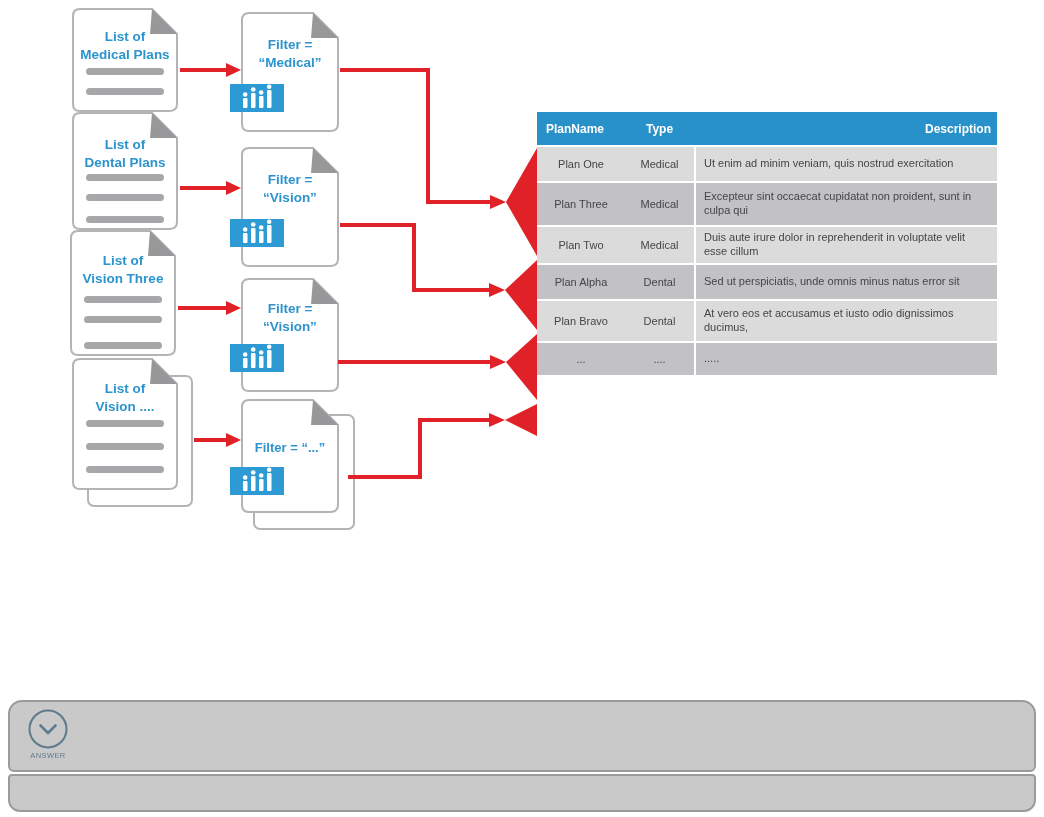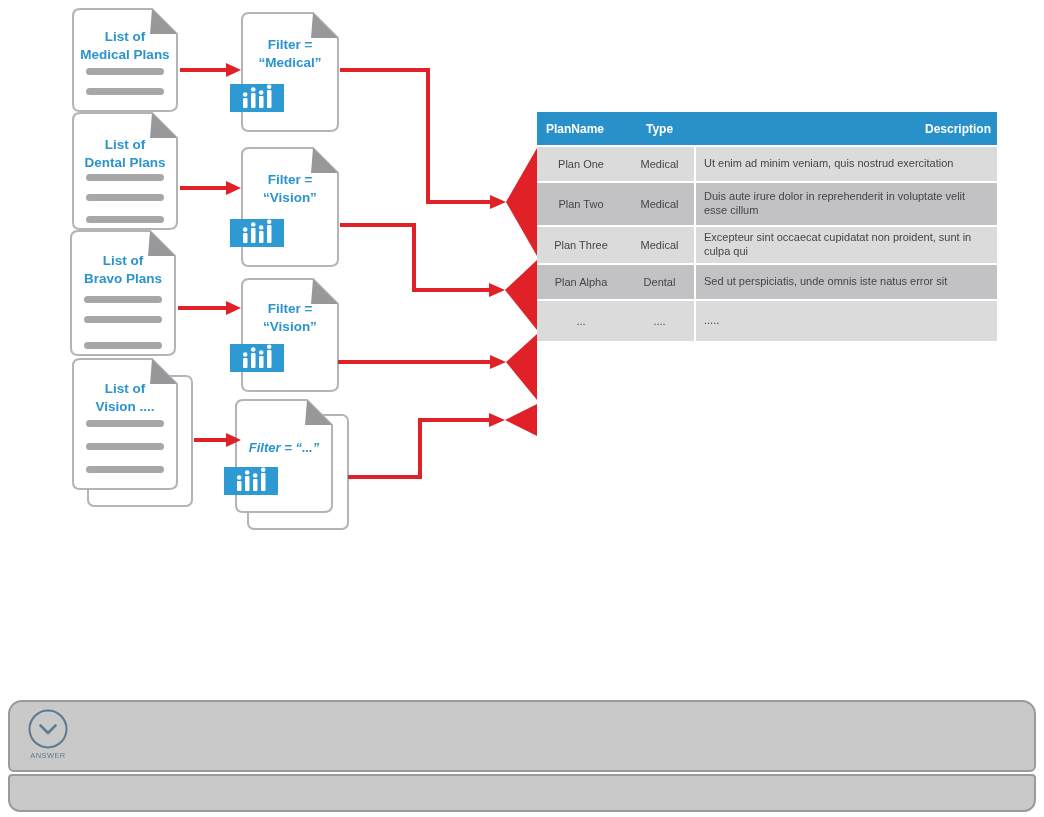--- a/index.html
+++ b/index.html
@@ -84,21 +84,21 @@
     <div class="tline" style="top:104px;"></div>
   </div>
 
   <div class="doc" style="left:70px;top:230px;width:106px;height:126px;">
     <svg width="106" height="126">
       <path d="M8,1 L80,1 L105,26 L105,118 Q105,125 97,125 L8,125 Q1,125 1,118 L1,8 Q1,1 8,1 Z" fill="#fff" stroke="#B4B4B6" stroke-width="2"></path>
       <polygon points="80,1 105,26 78,26" fill="#98989B"></polygon>
     </svg>
     <div class="doc-title" style="top:22px;">
       <div>List of</div>
-      <div>Bravo Plans</div>
+      <div>Vision Three</div>
     </div>
     <div class="tline" style="top:66px;"></div>
     <div class="tline" style="top:86px;"></div>
     <div class="tline" style="top:112px;"></div>
   </div>
 
   <div class="doc" style="left:72px;top:358px;width:106px;height:132px;">
     <div class="backsheet" style="left:15px;top:17px;width:102px;height:128px;"></div>
     <svg width="106" height="132">
       <path d="M8,1 L80,1 L105,26 L105,124 Q105,131 97,131 L8,131 Q1,131 1,124 L1,8 Q1,1 8,1 Z" fill="#fff" stroke="#B4B4B6" stroke-width="2"></path>
@@ -181,21 +181,21 @@
             <circle cx="23.2" cy="5.5" r="2.3"></circle>
           <rect x="29" y="12" width="4.5" height="12" rx="1"></rect>
             <circle cx="31.2" cy="8.5" r="2.3"></circle>
           <rect x="37" y="6" width="4.5" height="18" rx="1"></rect>
             <circle cx="39.2" cy="2.8" r="2.3"></circle>
         </g>
       </svg>
     </div>
   </div>
 
-  <div class="doc" style="left:235px;top:399px;width:98px;height:114px;font-style:italic;">
+  <div class="doc" style="left:241px;top:399px;width:98px;height:114px;">
     <div class="backsheet" style="left:12px;top:15px;width:98px;height:112px;"></div>
     <svg width="98" height="114">
       <path d="M8,1 L72,1 L97,26 L97,106 Q97,113 89,113 L8,113 Q1,113 1,106 L1,8 Q1,1 8,1 Z" fill="#fff" stroke="#B4B4B6" stroke-width="2"></path>
       <polygon points="72,1 97,26 70,26" fill="#98989B"></polygon>
     </svg>
     <div class="doc-title" style="top:40px;font-size:13px;">
       <div>Filter = “...”</div>
     </div>
     <div class="chart-badge" style="top:68px;">
       <svg width="54" height="28" viewBox="0 0 54 28">
@@ -248,33 +248,38 @@
           <th>Description</th>
         </tr>
       </thead>
       <tbody>
         <tr>
           <td>Plan One</td>
           <td>Medical</td>
           <td>Ut enim ad minim veniam, quis nostrud exercitation</td>
         </tr>
         <tr>
+          <td>Plan Three</td>
+          <td>Medical</td>
+          <td>Excepteur sint occaecat cupidatat non proident, sunt in culpa qui</td>
+        </tr>
+        <tr>
           <td>Plan Two</td>
           <td>Medical</td>
           <td>Duis aute irure dolor in reprehenderit in voluptate velit esse cillum</td>
         </tr>
         <tr>
-          <td>Plan Three</td>
-          <td>Medical</td>
-          <td>Excepteur sint occaecat cupidatat non proident, sunt in culpa qui</td>
-        </tr>
-        <tr>
           <td>Plan Alpha</td>
           <td>Dental</td>
-          <td>Sed ut perspiciatis, unde omnis iste natus error sit</td>
+          <td>Sed ut perspiciatis, unde omnis minus natus error sit</td>
+        </tr>
+        <tr>
+          <td>Plan Bravo</td>
+          <td>Dental</td>
+          <td>At vero eos et accusamus et iusto odio dignissimos ducimus,</td>
         </tr>
         <tr>
           <td>...</td>
           <td>....</td>
           <td>.....</td>
         </tr>
       </tbody>
     </table>
   </div>
 

